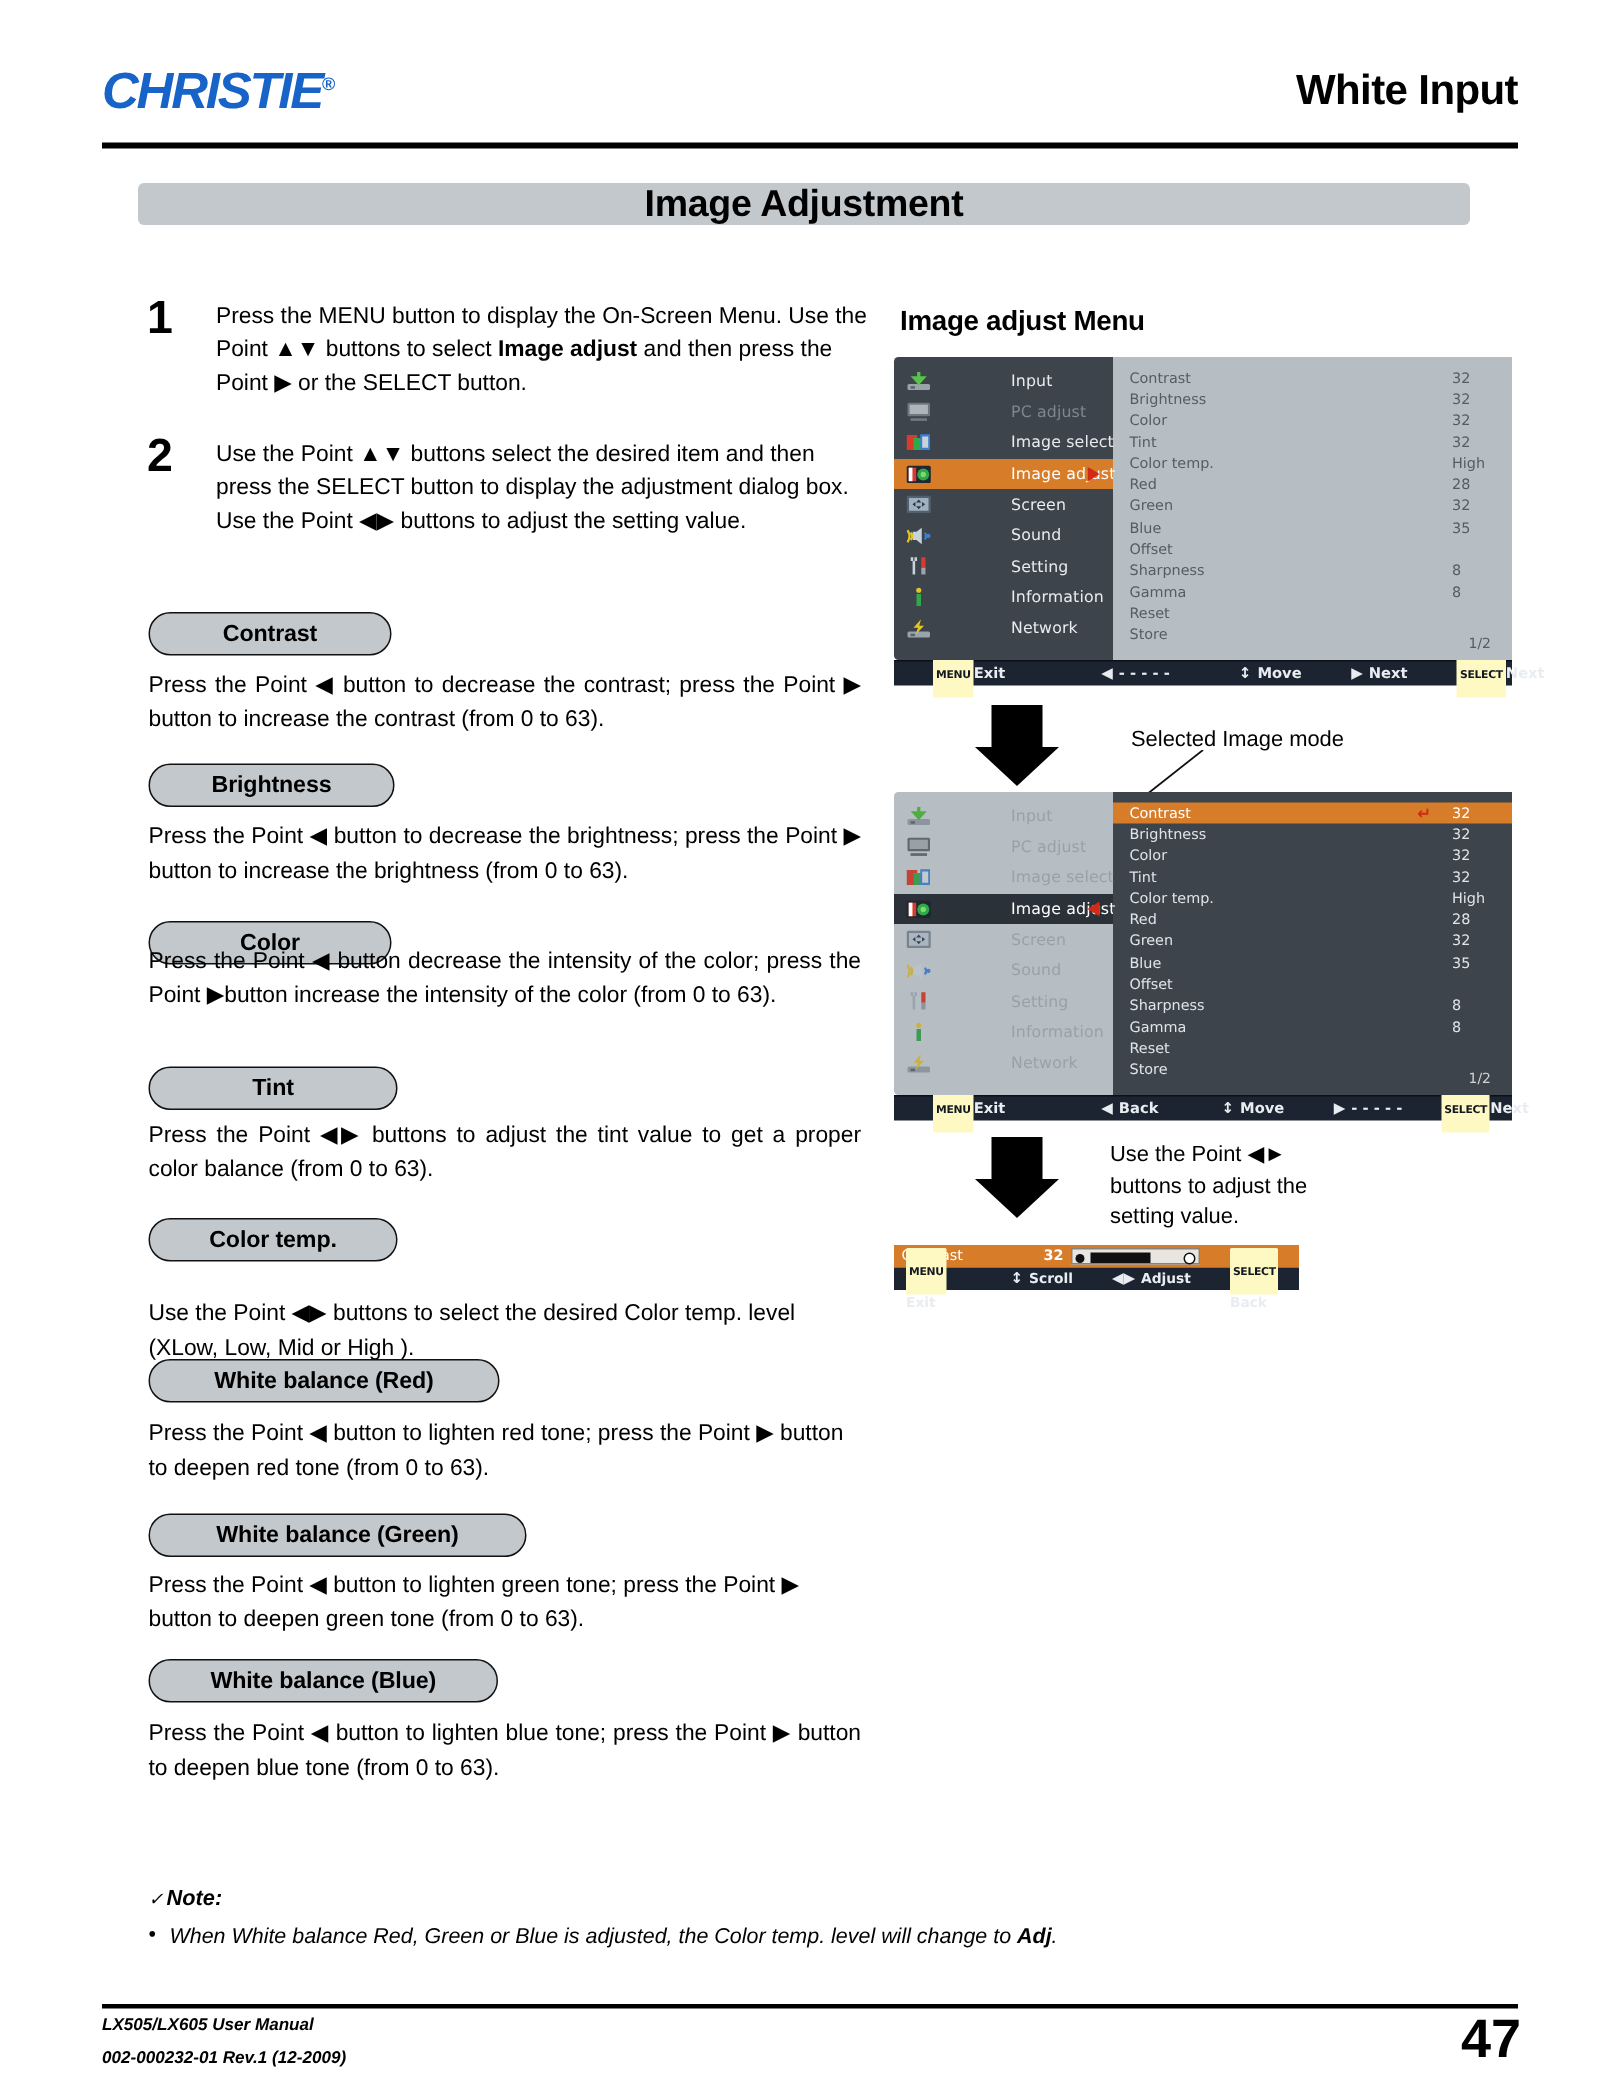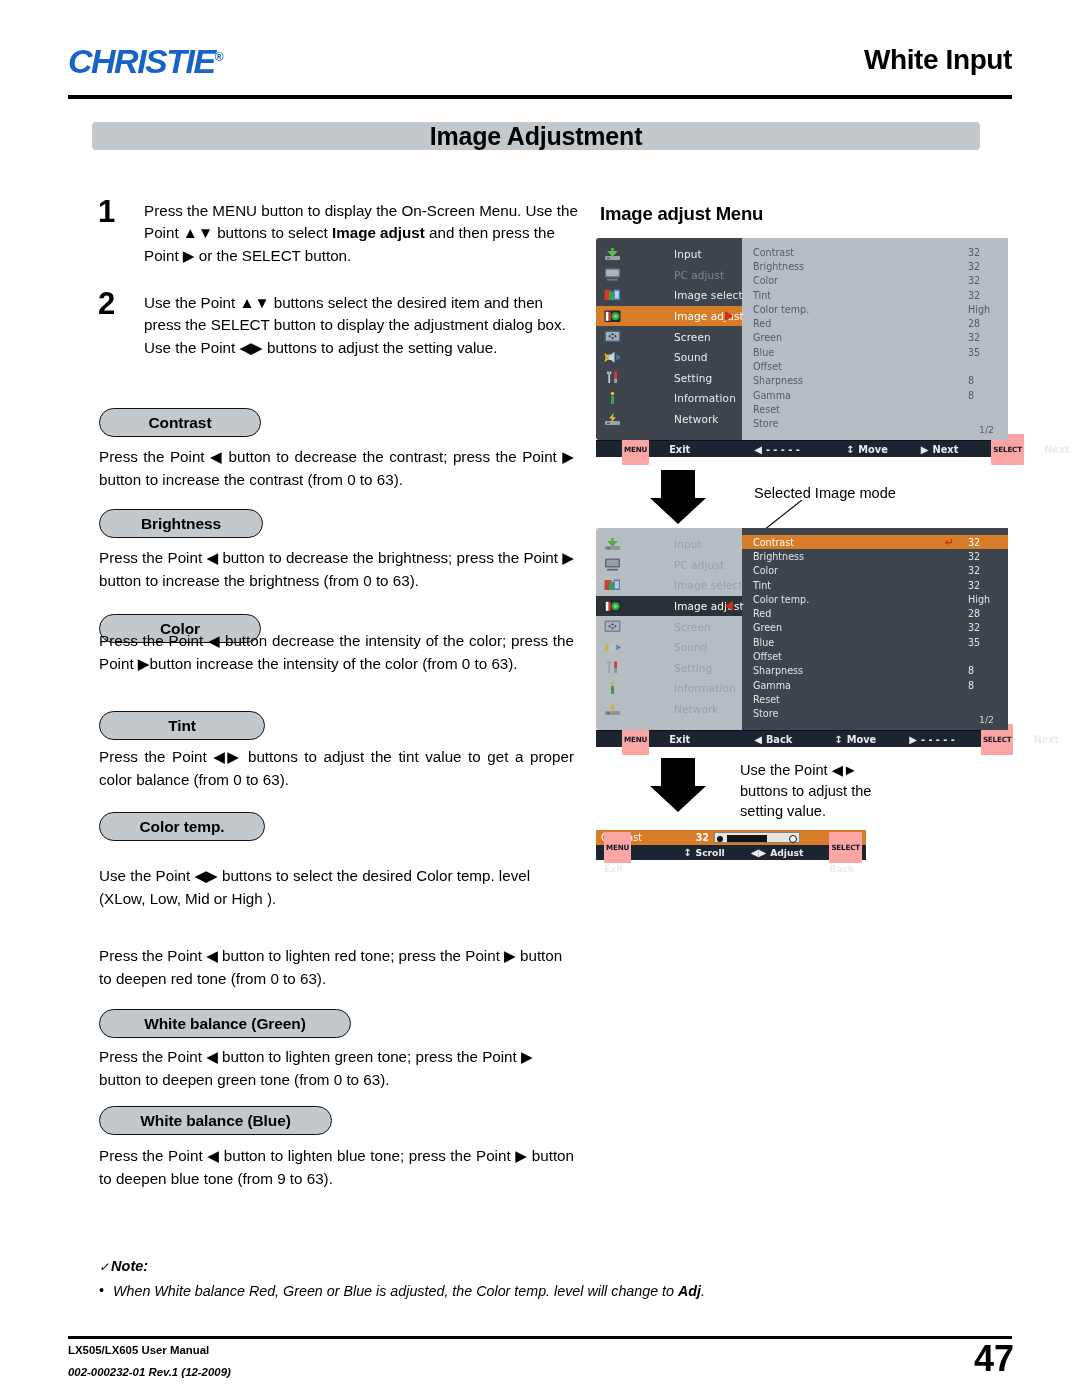--- a/index.html
+++ b/index.html
@@ -119,23 +119,23 @@
   }
   .osd-bar {
     height: 17px; display: flex; align-items: center;
     background: #1b2430; color: #e9edf1;
     font-size: 9.8px; font-weight: bold;
     font-family: "DejaVu Sans", sans-serif;
     border-top: 1px solid #0b1017;
   }
   .osd-bar .cell { display: flex; align-items: center; white-space: nowrap; }
   .key {
-    display: inline-block; background: #fca5a5; color: #12181f;
+    display: inline-block; background: #fef9c3; color: #12181f;
     font-size: 7.2px; font-weight: bold; line-height: 9px;
-    padding: 11px 2px; margin-right: 20px; border-radius: 1px;
+    padding: 11px 2px; margin-right: 0; border-radius: 1px;
     letter-spacing: -0.2px;
   }
   .gl { margin-right: 4px; font-size: 10px; }
 
   
   .osd1 { left: 596px; top: 238px; }
   .osd1 .osd-left { background: #3d444c; color: #e8ecef; }
   .osd1 .osd-right { background: #b6bec4; color: #4d5558; }
   .osd1 .osd-row.sel { background: #d77d2a; color: #fff; }
   .osd1 .osd-row.sel .arrow { border-left: 8px solid #cf2b16; border-top: 5.5px solid transparent; border-bottom: 5.5px solid transparent; }
@@ -210,21 +210,21 @@
   .note-title .chk { font-weight: normal; font-size: 12px; margin-right: 2px; }
   .note-li {
     font-size: 14.3px; font-style: italic; line-height: 1.5;
     margin-top: 7px; padding-left: 14px; position: relative;
   }
   .note-li::before { content: "•"; position: absolute; left: 0; top: -1px; font-style: normal; }
   .note-li b { font-weight: bold; }
 
   
   .foot-rule { position: absolute; left: 68px; top: 1336px; width: 944px; height: 3px; background: #000; }
-  .foot-l { position: absolute; left: 68px; top: 1344px; font-size: 11.4px; font-weight: bold; }
+  .foot-l { position: absolute; left: 68px; top: 1344px; font-size: 11.4px; font-weight: bold; font-style: italic; }
   .foot-l2 { position: absolute; left: 68px; top: 1366px; font-size: 11.4px; font-weight: bold; font-style: italic; }
   .foot-page { position: absolute; right: 66px; top: 1338px; font-size: 36px; font-weight: bold; }
 
   
   .gicon { width: 19px; height: 15px; display: block; }
 </style>
 </head>
 <body>
 
 <div class="page">
@@ -267,31 +267,34 @@
   <div class="pill" style="left:99px; top:711px; width:166px;">
     <span>Tint</span>
     </div>
   <div class="para just" style="top:746px;">Press the Point ◀▶ buttons to adjust the tint value to get a proper color balance (from 0 to 63).</div>
 
   <div class="pill" style="left:99px; top:812px; width:166px;">
     <span>Color temp.</span>
     </div>
   <div class="para" style="top:865px;">Use the Point ◀▶ buttons to select the desired Color temp. level (XLow, Low, Mid or High ).</div>
 
+  <div class="pill" style="left:99px; top:906px; width:234px;">
+    <span>White balance (Red)</span>
+    </div>
   <div class="para" style="top:945px;">Press the Point ◀ button to lighten red tone; press the Point ▶ button to deepen red tone (from 0 to 63).</div>
 
   <div class="pill" style="left:99px; top:1009px; width:252px;">
     <span>White balance (Green)</span>
     </div>
   <div class="para" style="top:1046px;">Press the Point ◀ button to lighten green tone; press the Point ▶ button to deepen green tone (from 0 to 63).</div>
 
   <div class="pill" style="left:99px; top:1106px; width:233px;">
     <span>White balance (Blue)</span>
     </div>
-  <div class="para just" style="top:1145px;">Press the Point ◀ button to lighten blue tone; press the Point ▶ button to deepen blue tone (from 9 to 63).</div>
+  <div class="para just" style="top:1145px;">Press the Point ◀ button to lighten blue tone; press the Point ▶ button to deepen blue tone (from 0 to 63).</div>
 
   <div class="right-head">Image adjust Menu</div>
 
   <div class="osd osd1">
     <div class="osd-body">
       <div class="osd-left">
         <div class="osd-row">
           <span class="ico">
             <svg class="gicon" viewBox="0 0 19 15">
                 <rect x="2" y="9" width="15" height="4" rx="1" fill="#9aa3ab"></rect>

